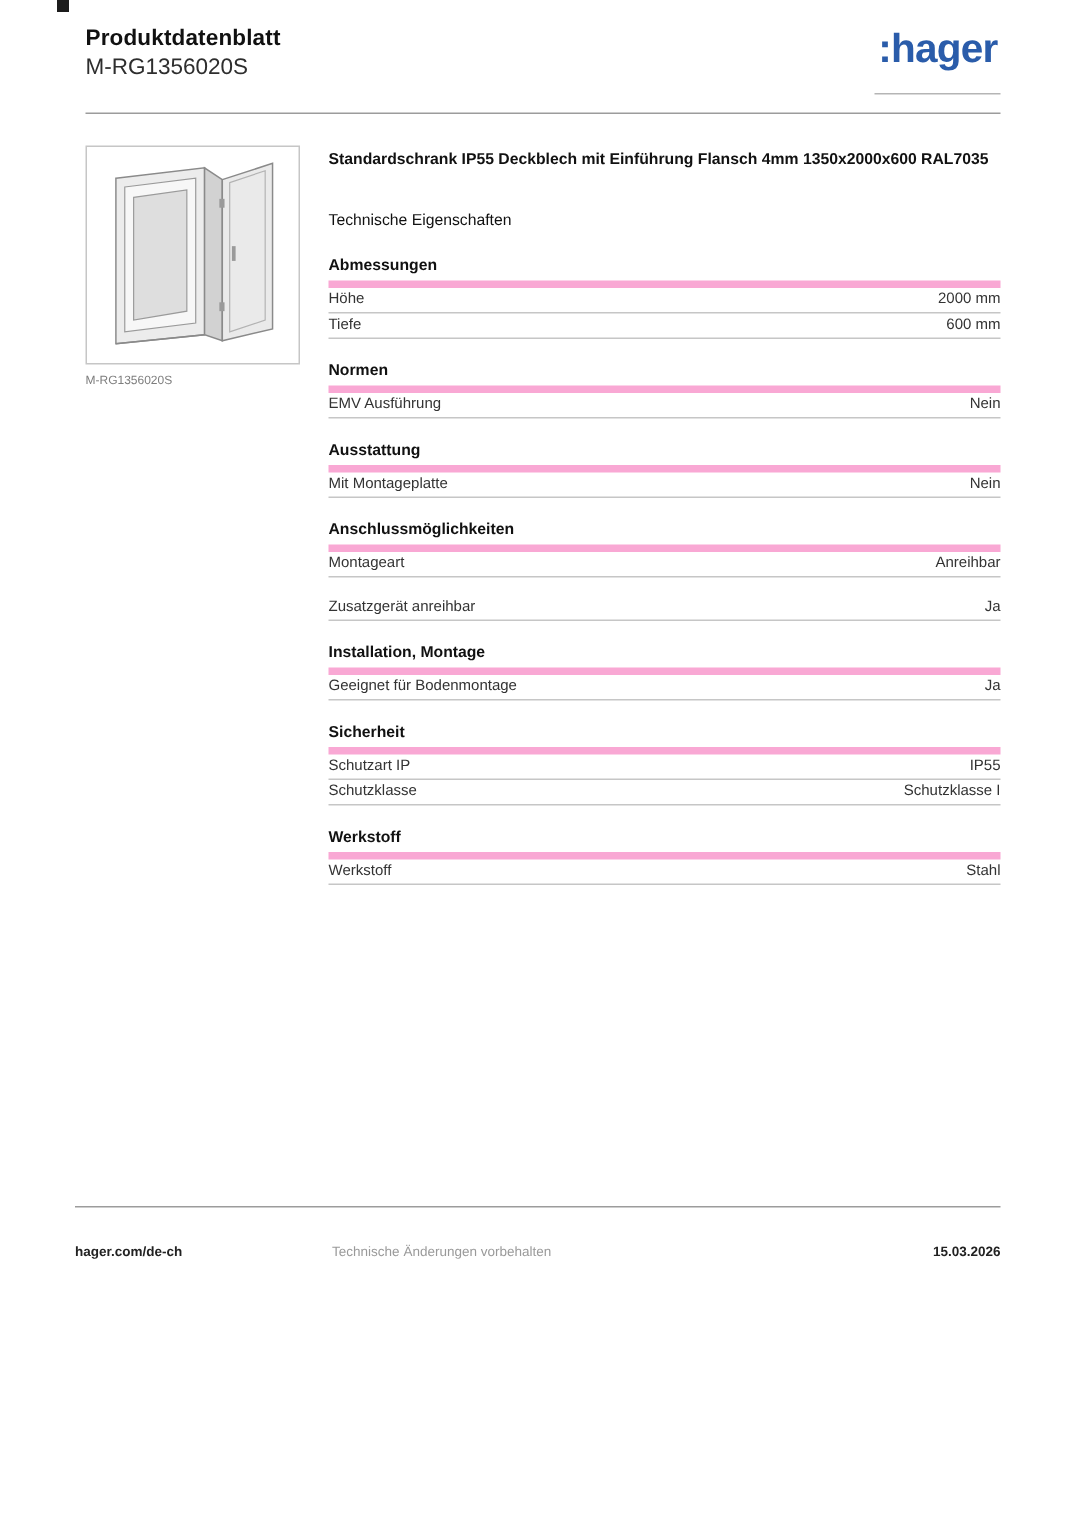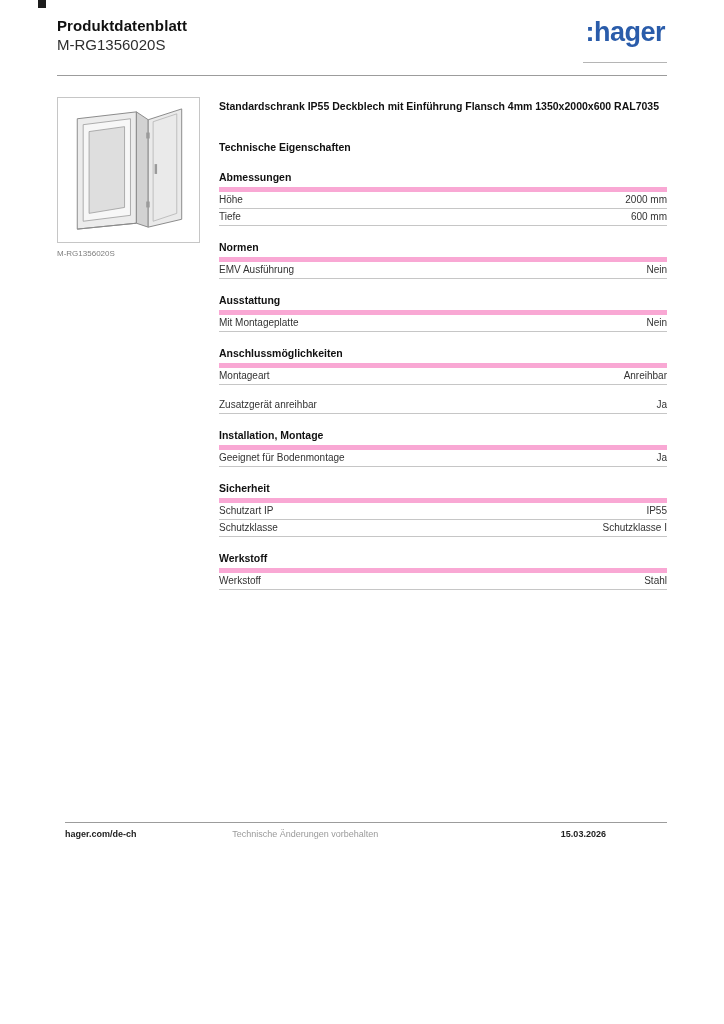--- a/index.html
+++ b/index.html
@@ -91,21 +91,21 @@
   .product-title {
     margin: 3px 0 0 0;
     font-size: 10.5px;
     font-weight: bold;
     line-height: 1.3;
     color: #111;
   }
   .specs-title {
     margin: 27px 0 0 0;
     font-size: 10.5px;
-    font-weight: bold;
+    font-weight: normal;
     color: #111;
   }
   .spec-sections { margin-top: 15px; }
   .spec-section { margin-bottom: 12px; }
   .spec-heading {
     margin: 0;
     font-size: 10.5px;
     font-weight: bold;
     color: #111;
     padding: 3px 0 4px 0;
@@ -118,35 +118,35 @@
     font-size: 10px;
     color: #333333;
     padding: 2.5px 0;
     border-bottom: 1px solid #c6c6c6;
   }
   .spec-label { text-align: left; }
   .spec-value { text-align: right; white-space: nowrap; padding-left: 12px; }
   
   .page-footer {
     position: absolute;
-    left: 65px;
+    left: 50px;
     right: 57px;
     bottom: 13px;
     border-top: 1px solid #9c9c9c;
-    padding-top: 6px;
+    padding-top: 24px;
   }
   .footer-row {
     display: flex;
     justify-content: space-between;
     align-items: baseline;
     font-size: 9px;
   }
   .footer-left { font-weight: bold; color: #222; flex: 1; text-align: left; }
   .footer-center { color: #9a9a9a; flex: 1.6; text-align: left; }
-  .footer-right { font-weight: bold; color: #222; flex: 1; text-align: center; }
+  .footer-right { font-weight: bold; color: #222; flex: 1; text-align: right; }
 </style>
 </head>
 <body>
 
 <div class="page">
 
   <div class="crop-mark"></div>
 
   <header class="page-header">
     <div class="header-left">

